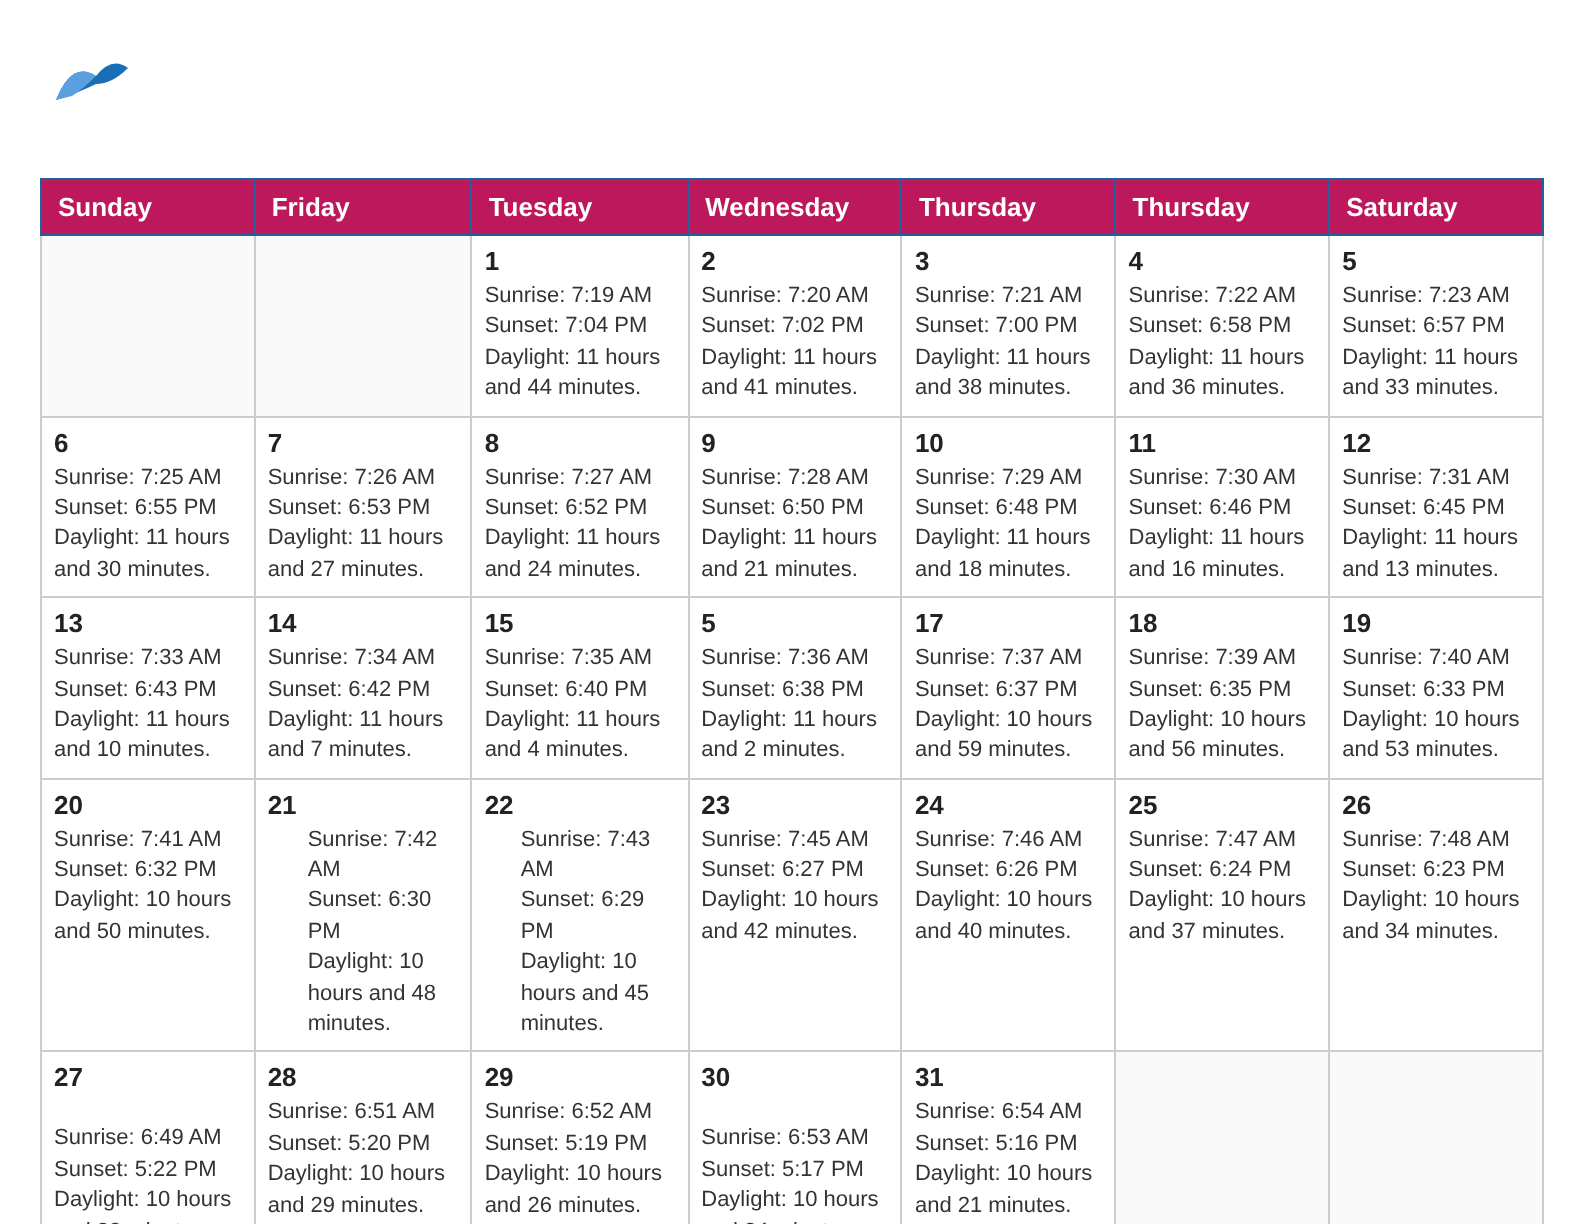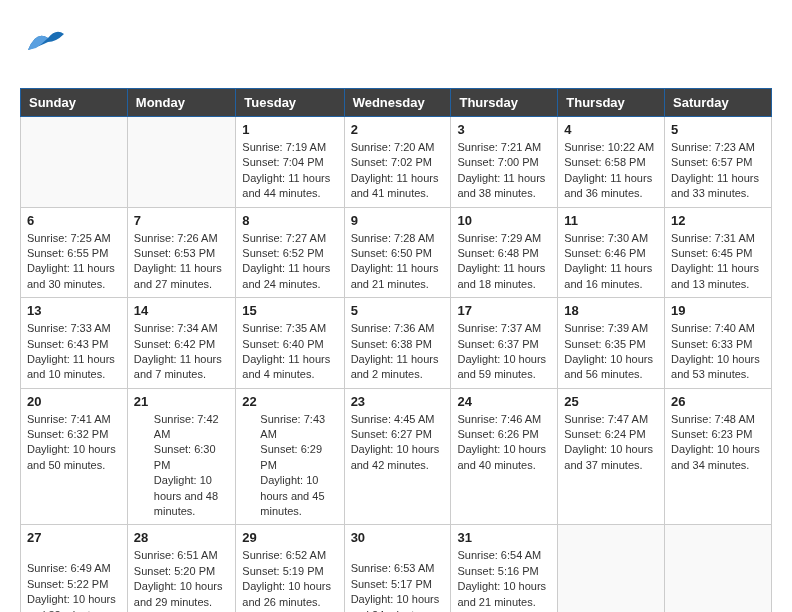--- a/index.html
+++ b/index.html
@@ -27,21 +27,21 @@
     .location {
       font-size: 16px;
       color: #555;
     }
     .calendar {
       width: 100%;
       border-collapse: collapse;
       border: 1px solid #ccc;
     }
     .calendar th {
-      background: #404040;
+      background: #be185d;
       color: #fff;
       font-size: 13px;
       font-weight: bold;
       padding: 6px 8px;
       text-align: left;
       border: 1px solid #2060a0;
     }
     .calendar td {
       border: 1px solid #ccc;
       vertical-align: top;
@@ -111,21 +111,21 @@
   <div class="title-block">
     <div class="month-title"></div>
     <div class="location"></div>
   </div>
 </div>
 
 <table class="calendar">
   <thead>
     <tr>
     <th>Sunday</th>
-        <th>Monday</th>
+        <th>Friday</th>
         <th>Tuesday</th>
         <th>Wednesday</th>
         <th>Thursday</th>
         <th>Thursday</th>
         <th>Saturday</th>
       </tr>
   </thead>
   <tbody id="calendar-body">
   <tr>
         <td class="empty"></td>
@@ -143,21 +143,21 @@
 Daylight: 11 hours and 41 minutes.</div>
         </td>
         <td>
           <div class="day-number">3</div>
           <div class="cell-text" style="white-space: pre-line;">Sunrise: 7:21 AM
 Sunset: 7:00 PM
 Daylight: 11 hours and 38 minutes.</div>
         </td>
         <td>
           <div class="day-number">4</div>
-          <div class="cell-text" style="white-space: pre-line;">Sunrise: 10:22 AM
+          <div class="cell-text" style="white-space: pre-line;">Sunrise: 7:22 AM
 Sunset: 6:58 PM
 Daylight: 11 hours and 36 minutes.</div>
         </td>
         <td>
           <div class="day-number">5</div>
           <div class="cell-text" style="white-space: pre-line;">Sunrise: 7:23 AM
 Sunset: 6:57 PM
 Daylight: 11 hours and 33 minutes.</div>
         </td>
       </tr>
@@ -263,21 +263,21 @@
 Daylight: 10 hours and 48 minutes.</div>
         </td>
         <td>
           <div class="day-number">22</div>
           <div class="cell-text" style="white-space: pre-line; margin-left: 18px;">Sunrise: 7:43 AM
 Sunset: 6:29 PM
 Daylight: 10 hours and 45 minutes.</div>
         </td>
         <td>
           <div class="day-number">23</div>
-          <div class="cell-text" style="white-space: pre-line;">Sunrise: 4:45 AM
+          <div class="cell-text" style="white-space: pre-line;">Sunrise: 7:45 AM
 Sunset: 6:27 PM
 Daylight: 10 hours and 42 minutes.</div>
         </td>
         <td>
           <div class="day-number">24</div>
           <div class="cell-text" style="white-space: pre-line;">Sunrise: 7:46 AM
 Sunset: 6:26 PM
 Daylight: 10 hours and 40 minutes.</div>
         </td>
         <td>

